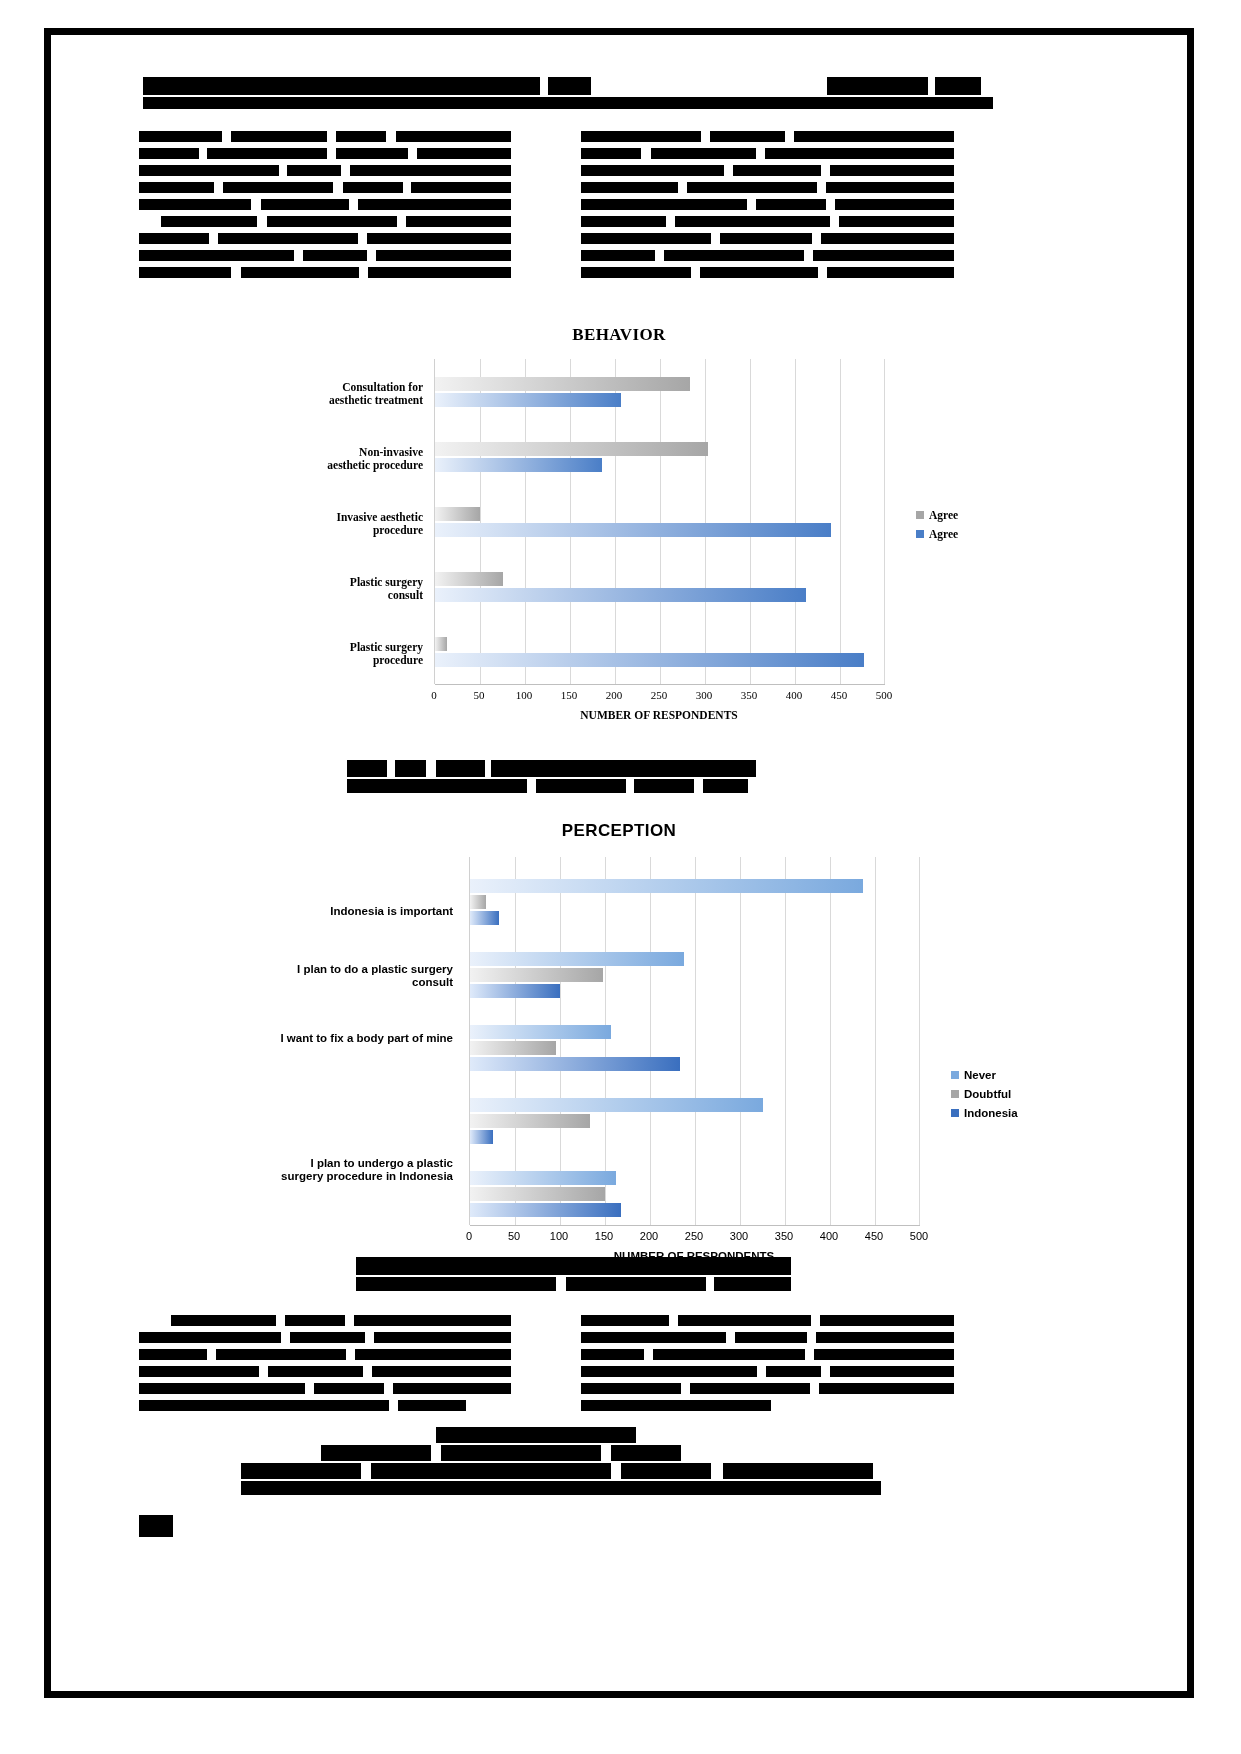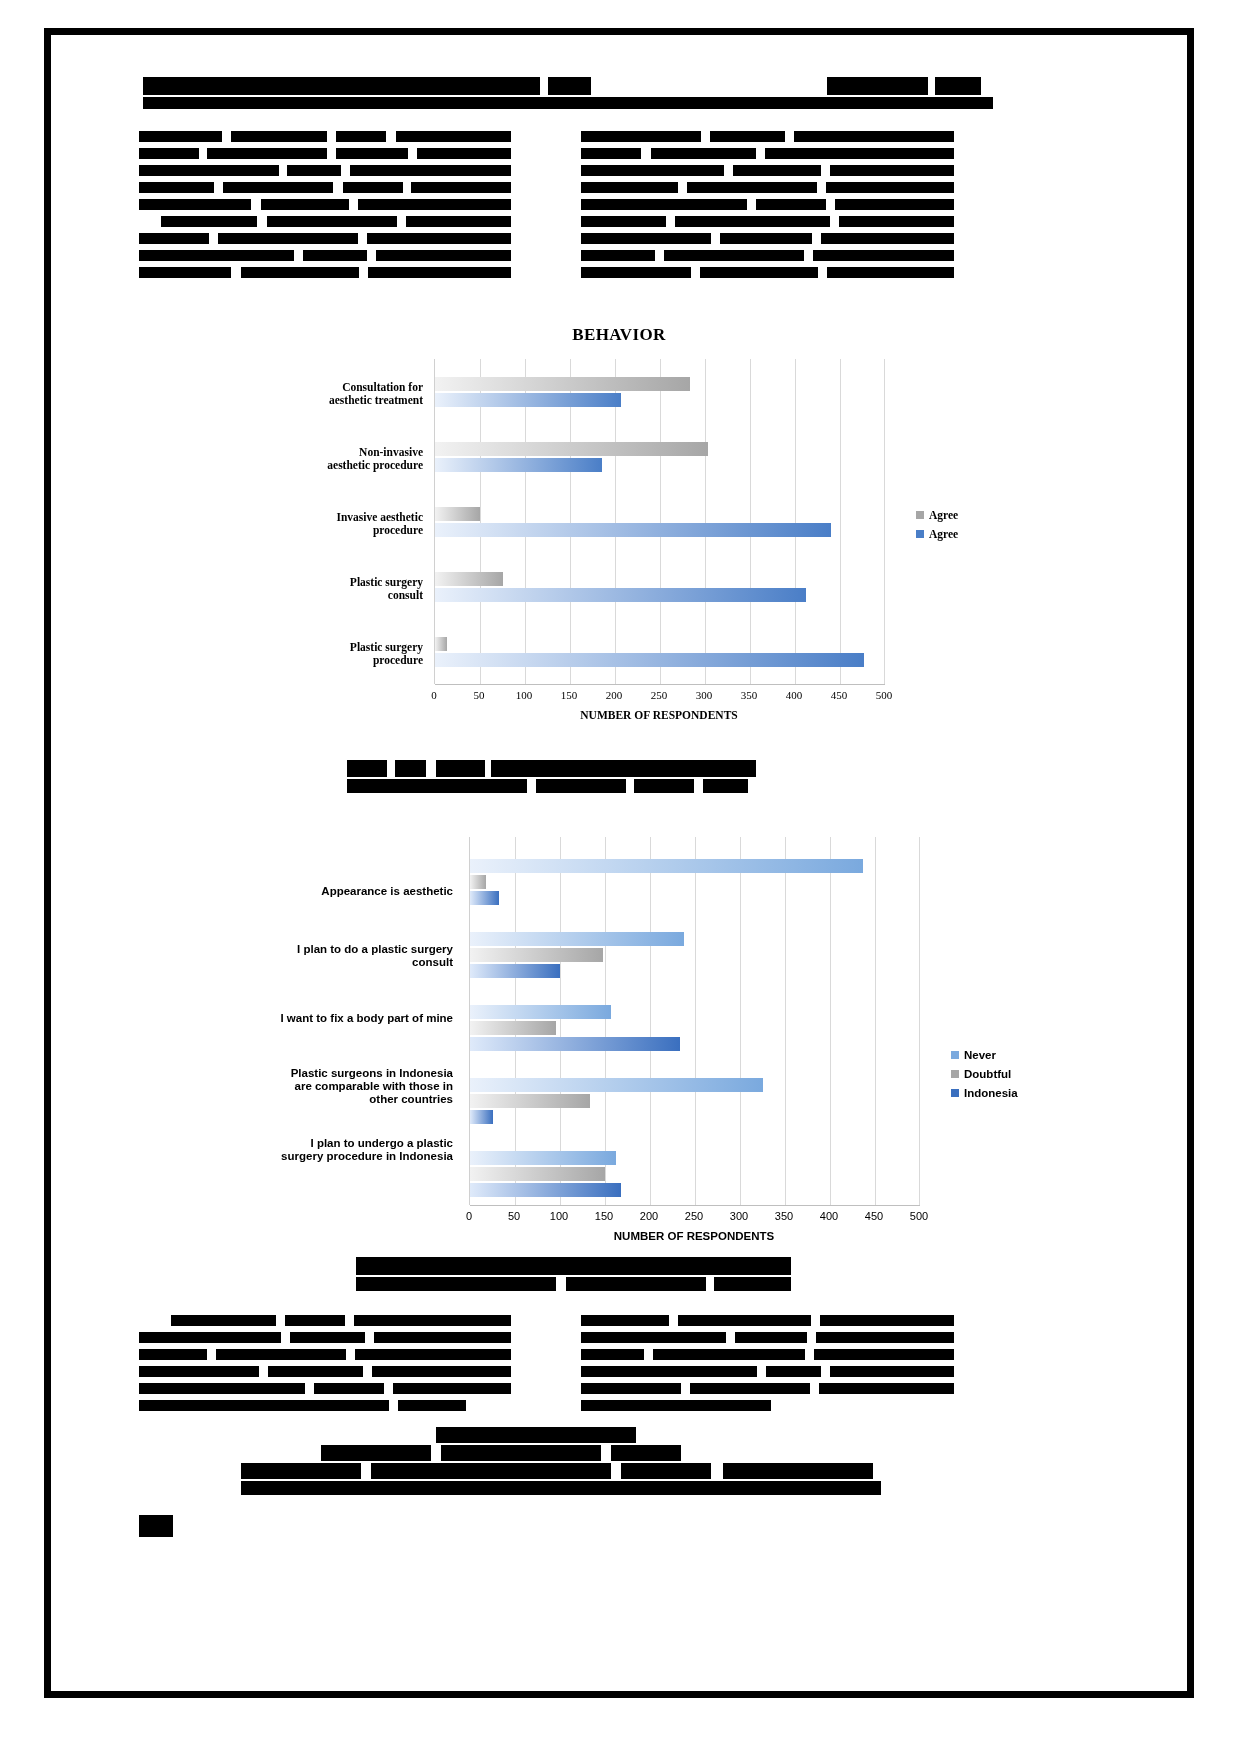--- a/index.html
+++ b/index.html
@@ -294,28 +294,28 @@
       <div class="redact" style="left:385px; top:725px; width:49px;  height:17px;"></div>
       <div class="redact" style="left:440px; top:725px; width:25px;  height:17px;"></div>
       <div class="redact" style="left:296px; top:744px; width:180px; height:14px;"></div>
       <div class="redact" style="left:485px; top:744px; width:90px;  height:14px;"></div>
       <div class="redact" style="left:583px; top:744px; width:60px;  height:14px;"></div>
       <div class="redact" style="left:652px; top:744px; width:45px;  height:14px;"></div>
       <div class="redact" style="left:455px; top:725px; width:250px; height:17px;"></div>
     </div>
 
     <div class="chart-block" style="top:786px;">
+      <div class="chart-title">PERCEPTION</div>
 
       <div class="plot-wrap" style="width:880px; height:390px; margin-left:150px; margin-top:16px;">
 
         <div class="cat-labels" style="width:260px;">
-          <div class="cat-label" style="top:48px; width:255px;">Appearance is aesthetic</div>
+          <div class="cat-label" style="top:48px; width:255px;">Indonesia is important</div>
           <div class="cat-label" style="top:106px; width:255px;">I plan to do a plastic surgery<br>consult</div>
           <div class="cat-label" style="top:175px; width:255px;">I want to fix a body part of mine</div>
-          <div class="cat-label" style="top:230px; width:255px;">Plastic surgeons in Indonesia<br>are comparable with those in<br>other countries</div>
           <div class="cat-label" style="top:300px; width:255px;">I plan to undergo a plastic<br>surgery procedure in Indonesia</div>
         </div>
 
         <div class="plot" style="left:268px; width:450px; height:368px;">
           <div class="gridline" style="left:45px;"></div>
           <div class="gridline" style="left:90px;"></div>
           <div class="gridline" style="left:135px;"></div>
           <div class="gridline" style="left:180px;"></div>
           <div class="gridline" style="left:225px;"></div>
           <div class="gridline" style="left:270px;"></div>

